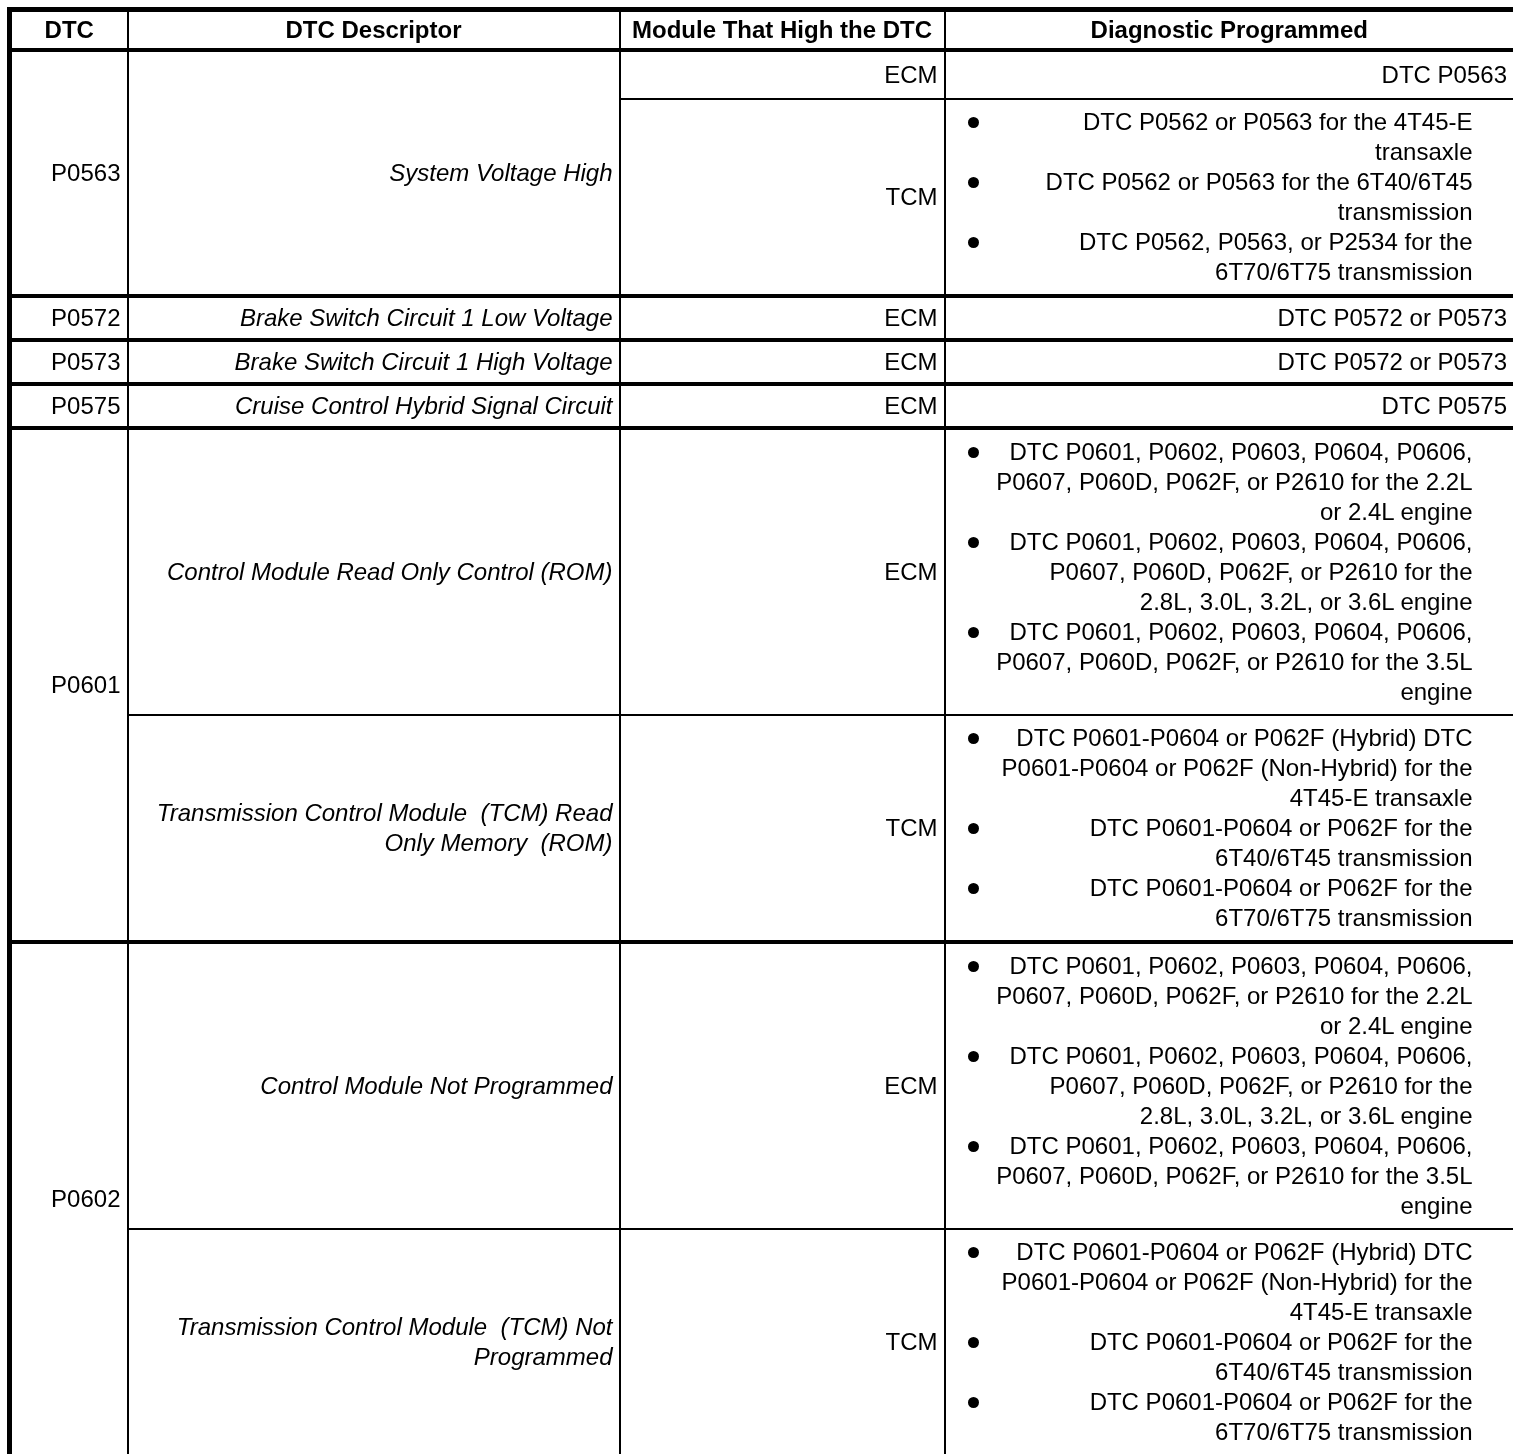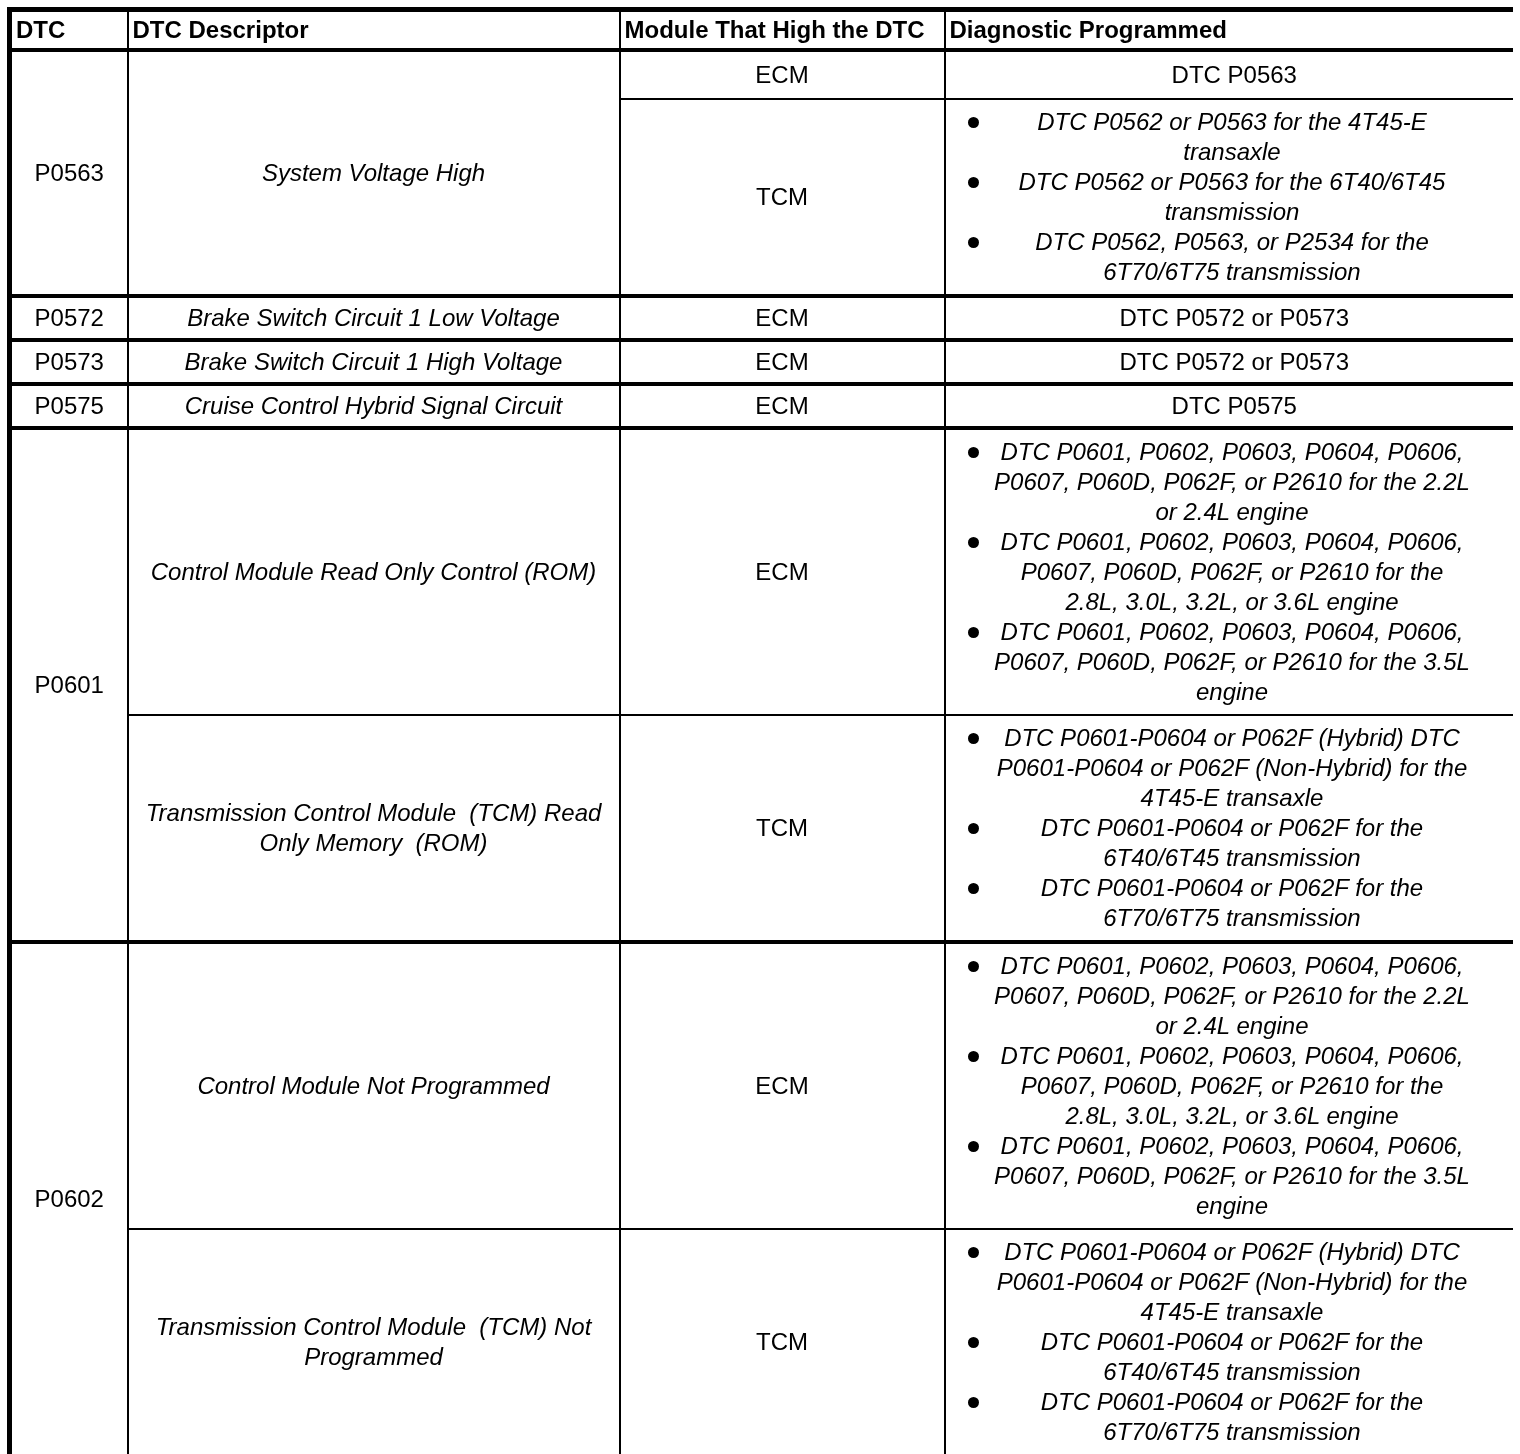--- a/index.html
+++ b/index.html
@@ -17,27 +17,27 @@
   }
   col.c1 { width: 118px; }
   col.c2 { width: 492px; }
   col.c3 { width: 325px; }
   col.c4 { width: 571px; }
   th, td {
     border: 2px solid #000;
     font-size: 24px;
     line-height: 30px;
     vertical-align: middle;
-    text-align: center;
+    text-align: right;
     padding: 5px 6px;
     overflow: hidden;
   }
   thead th {
     font-weight: bold;
-    text-align: left;
+    text-align: center;
     height: 40px;
     padding: 2px 4px;
     border-bottom: 4px solid #000;
   }
   tr.group-start > td { border-top: 4px solid #000; }
   tr.r-short > td { height: 49px; }
   tr.r-single > td { height: 43px; }
   td.desc { white-space: pre-wrap; font-style: italic; }
   td.proc { padding-left: 16px; }
   td.proc-bullets {
@@ -46,21 +46,20 @@
   }
   ul.bullets {
     list-style: none;
     margin: 0;
     padding: 0;
     width: 521px;
   }
   ul.bullets li {
     position: relative;
     padding-left: 40px;
-    font-style: italic;
   }
   ul.bullets li::before {
     content: "";
     position: absolute;
     left: 16px;
     top: 10px;
     width: 11px;
     height: 11px;
     border-radius: 50%;
     background: #000;

